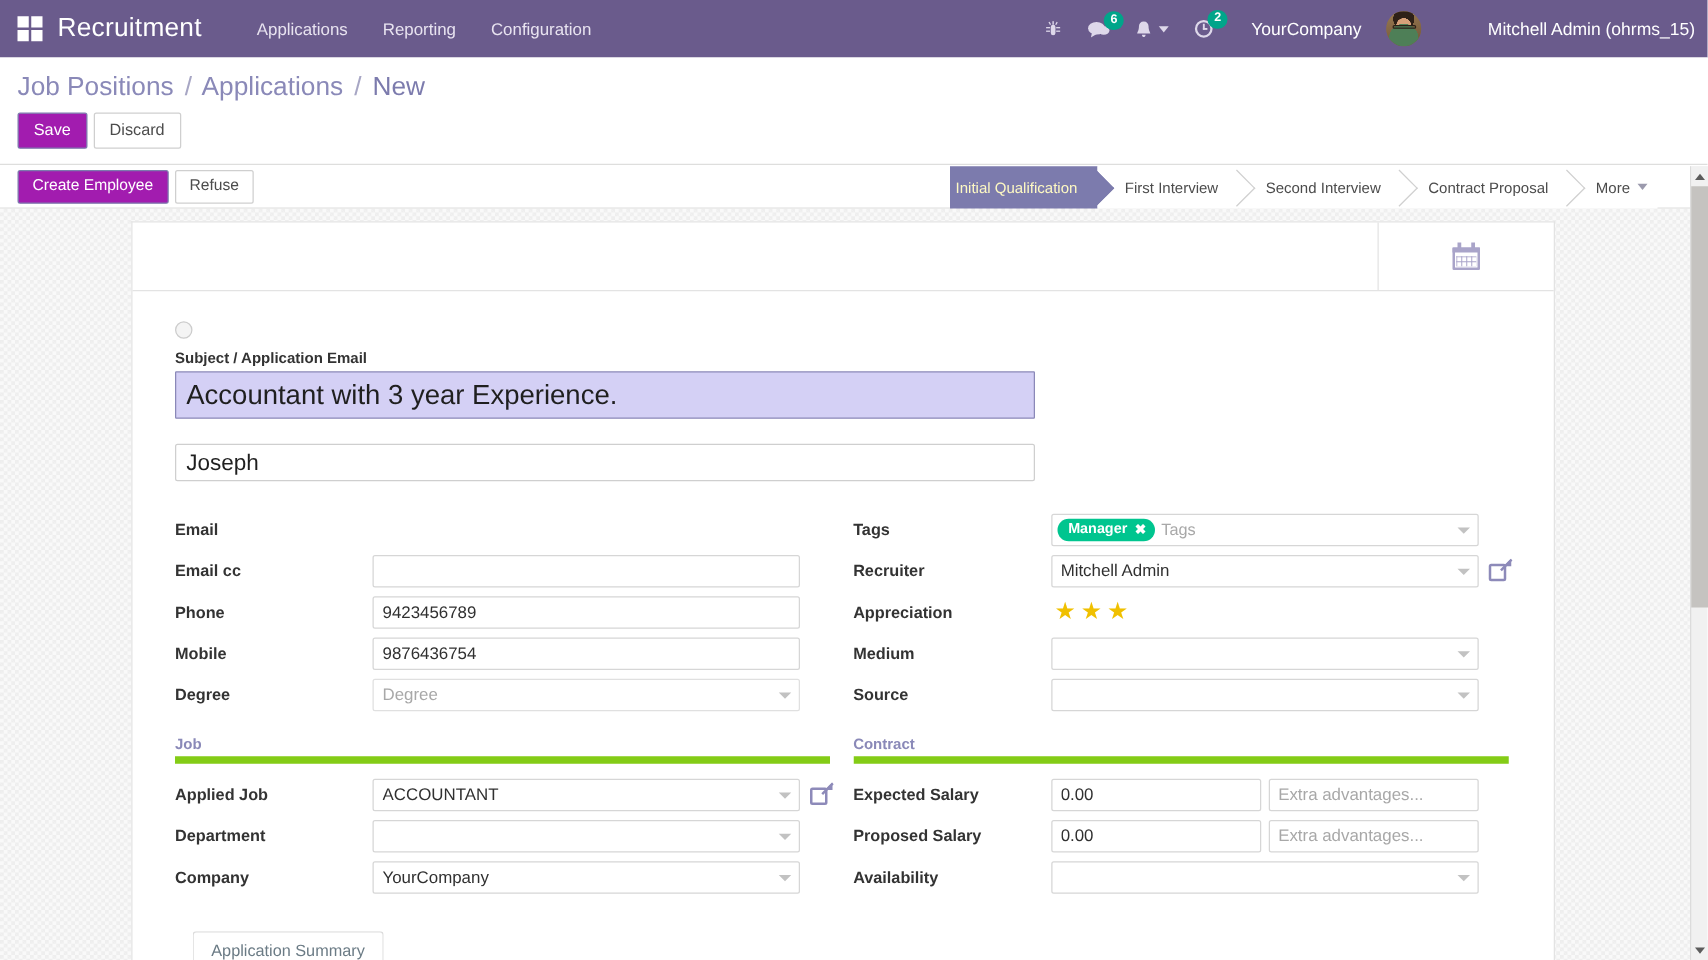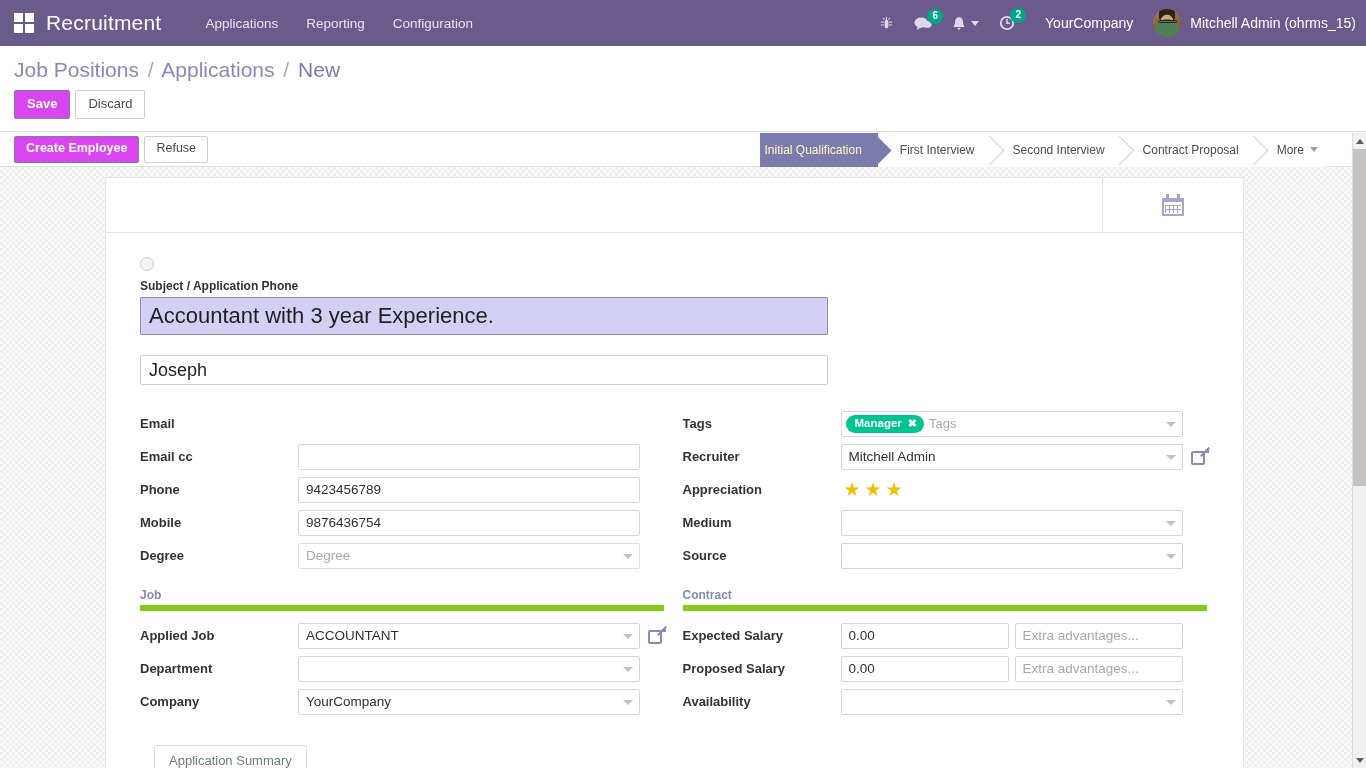--- a/index.html
+++ b/index.html
@@ -55,21 +55,21 @@
     font-weight: bold; min-width: 15px; text-align: center;
   }
   .caret-down {
     display: inline-block; width: 0; height: 0;
     border-left: 4px solid transparent; border-right: 4px solid transparent;
     border-top: 5px solid #ded8ea; margin-left: 5px;
   }
   .company-name {
     color: #ffffff; font-size: 14px; margin: 0 16px 0 20px; cursor: pointer;
   }
-  .user-menu { display: flex; align-items: center; cursor: pointer; margin-left: 4px; }
+  .user-menu { display: flex; align-items: center; cursor: pointer; margin-left: 4px; gap: 44px; }
   .avatar {
     width: 28px; height: 28px; border-radius: 50%;
     margin-right: 9px; overflow: hidden;
     background: #8a6a4b; position: relative; flex: none;
   }
   .avatar .face { position:absolute; left:0; top:0; width:100%; height:100%;
     background:
       radial-gradient(circle at 50% 78%, #4e7f57 0 45%, rgba(0,0,0,0) 46%),
       radial-gradient(circle at 50% 41%, #d6a079 0 27%, rgba(0,0,0,0) 28%),
       radial-gradient(circle at 50% 22%, #2e2118 0 32%, rgba(0,0,0,0) 33%),
@@ -94,21 +94,21 @@
   .breadcrumb .sep { color: #a7a6c4; margin: 0 3px; }
   .breadcrumb .active { color: #7c7bad; }
   .cp-buttons { padding: 8px 0 0 14px; display: flex; gap: 5px; }
   .btn {
     font-size: 13px; padding: 4px 12px 5px;
     border: 1px solid #cfcfcf; background: #ffffff; color: #4c4c4c;
     border-radius: 2px; cursor: pointer; line-height: 1.4;
     font-family: "Liberation Sans", sans-serif;
   }
   .btn.primary {
-    background: #d946ef; border-color: #7c7bad; color: #ffffff; font-weight: bold;
+    background: #a21caf; border-color: #7c7bad; color: #ffffff;
   }
 
   
   .action-bar {
     position: absolute; top: 133px; left: 0; width: 1352px;
     height: 34px; background: #ffffff;
     border-bottom: 1px solid #dededd;
     display: flex; align-items: center;
   }
   .action-left { display: flex; gap: 5px; padding-left: 14px; }
@@ -444,21 +444,21 @@
             <span class="top-bar"></span>
             <span class="grid"></span>
         </span>
       </div>
     </div>
 
     <div class="sheet-body">
 
       <div class="kanban-dot"></div>
 
-      <label class="field-label-top">Subject / Application Phone</label>
+      <label class="field-label-top">Subject / Application Email</label>
       <input class="title-input" value="Accountant with 3 year Experience." style="">
 
       <div class="applicant-wrap">
         <input class="name-input" value="Joseph" style="">
       </div>
 
       <div class="groups">
 
         <div class="col left">
           <div class="frow">

